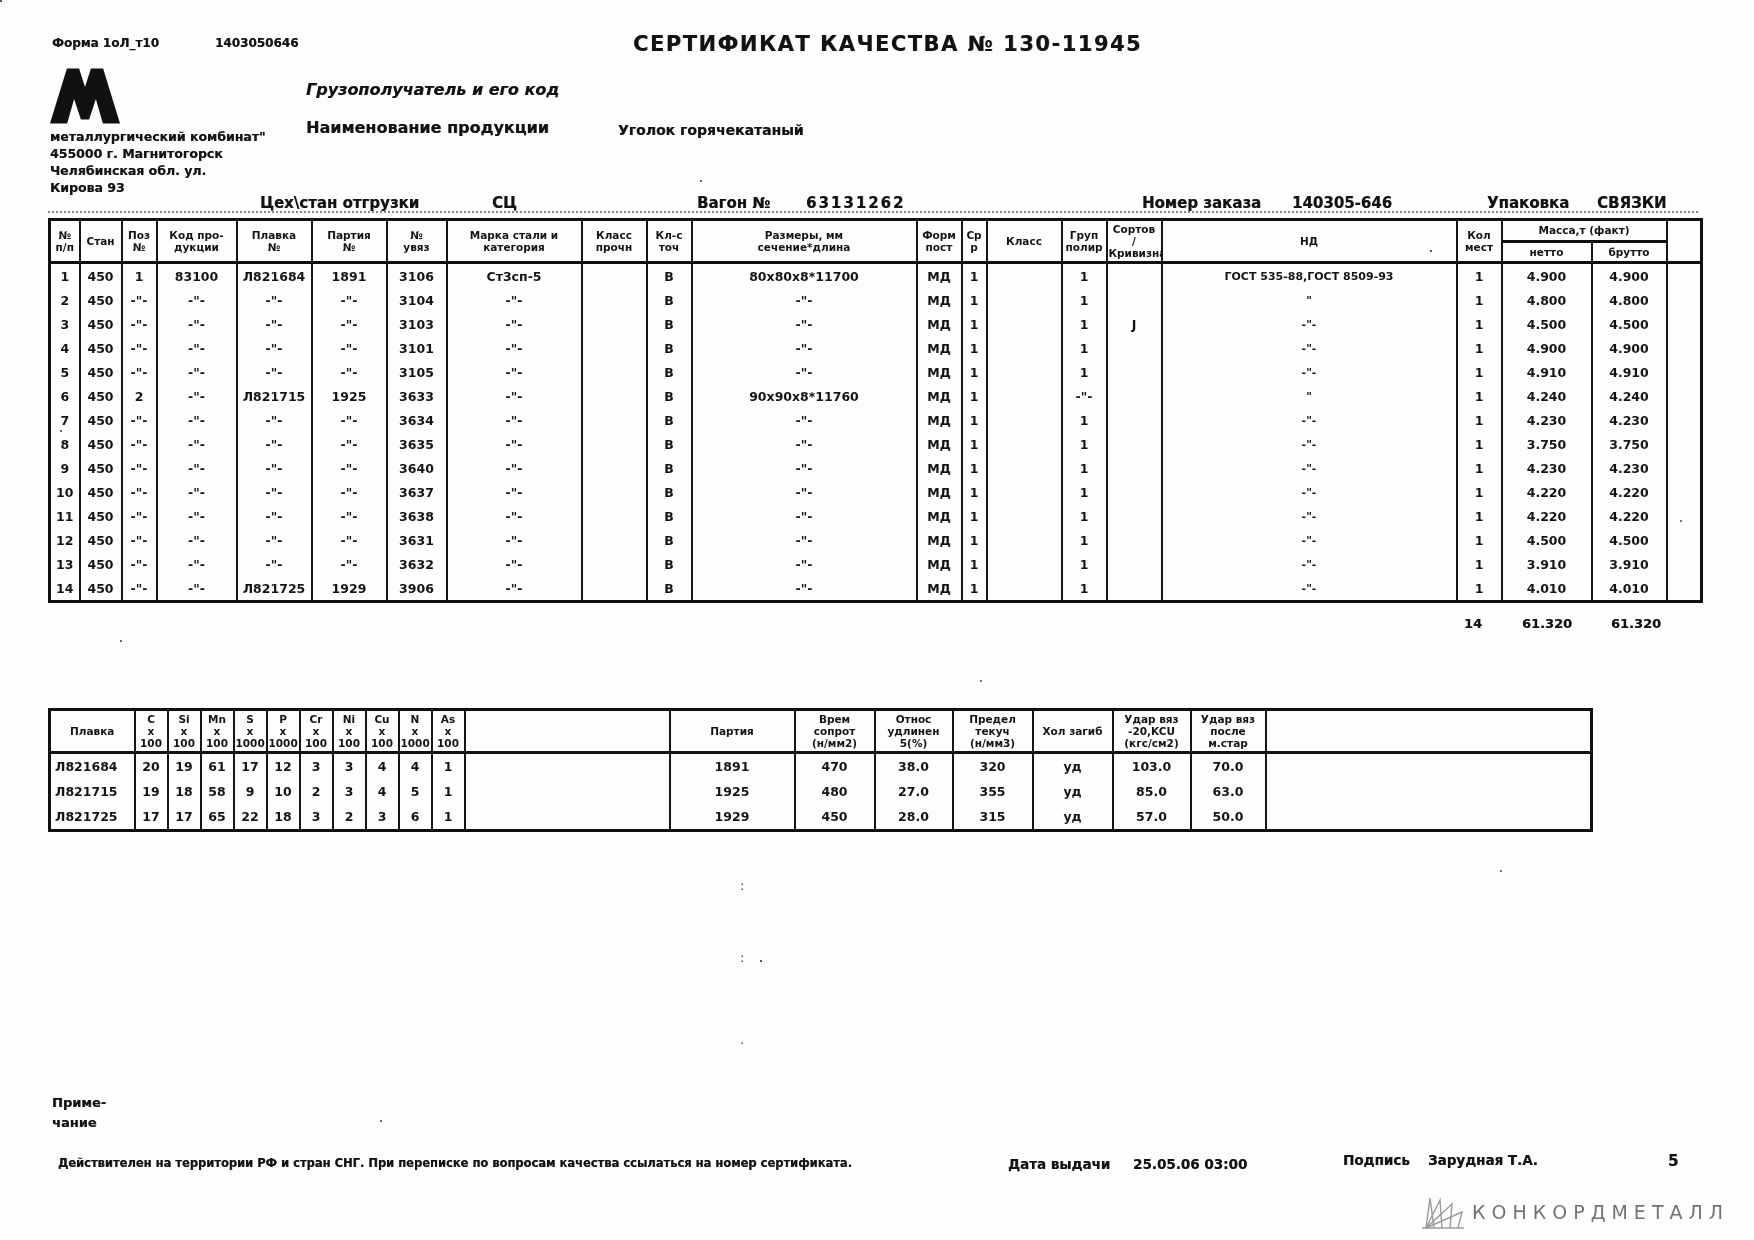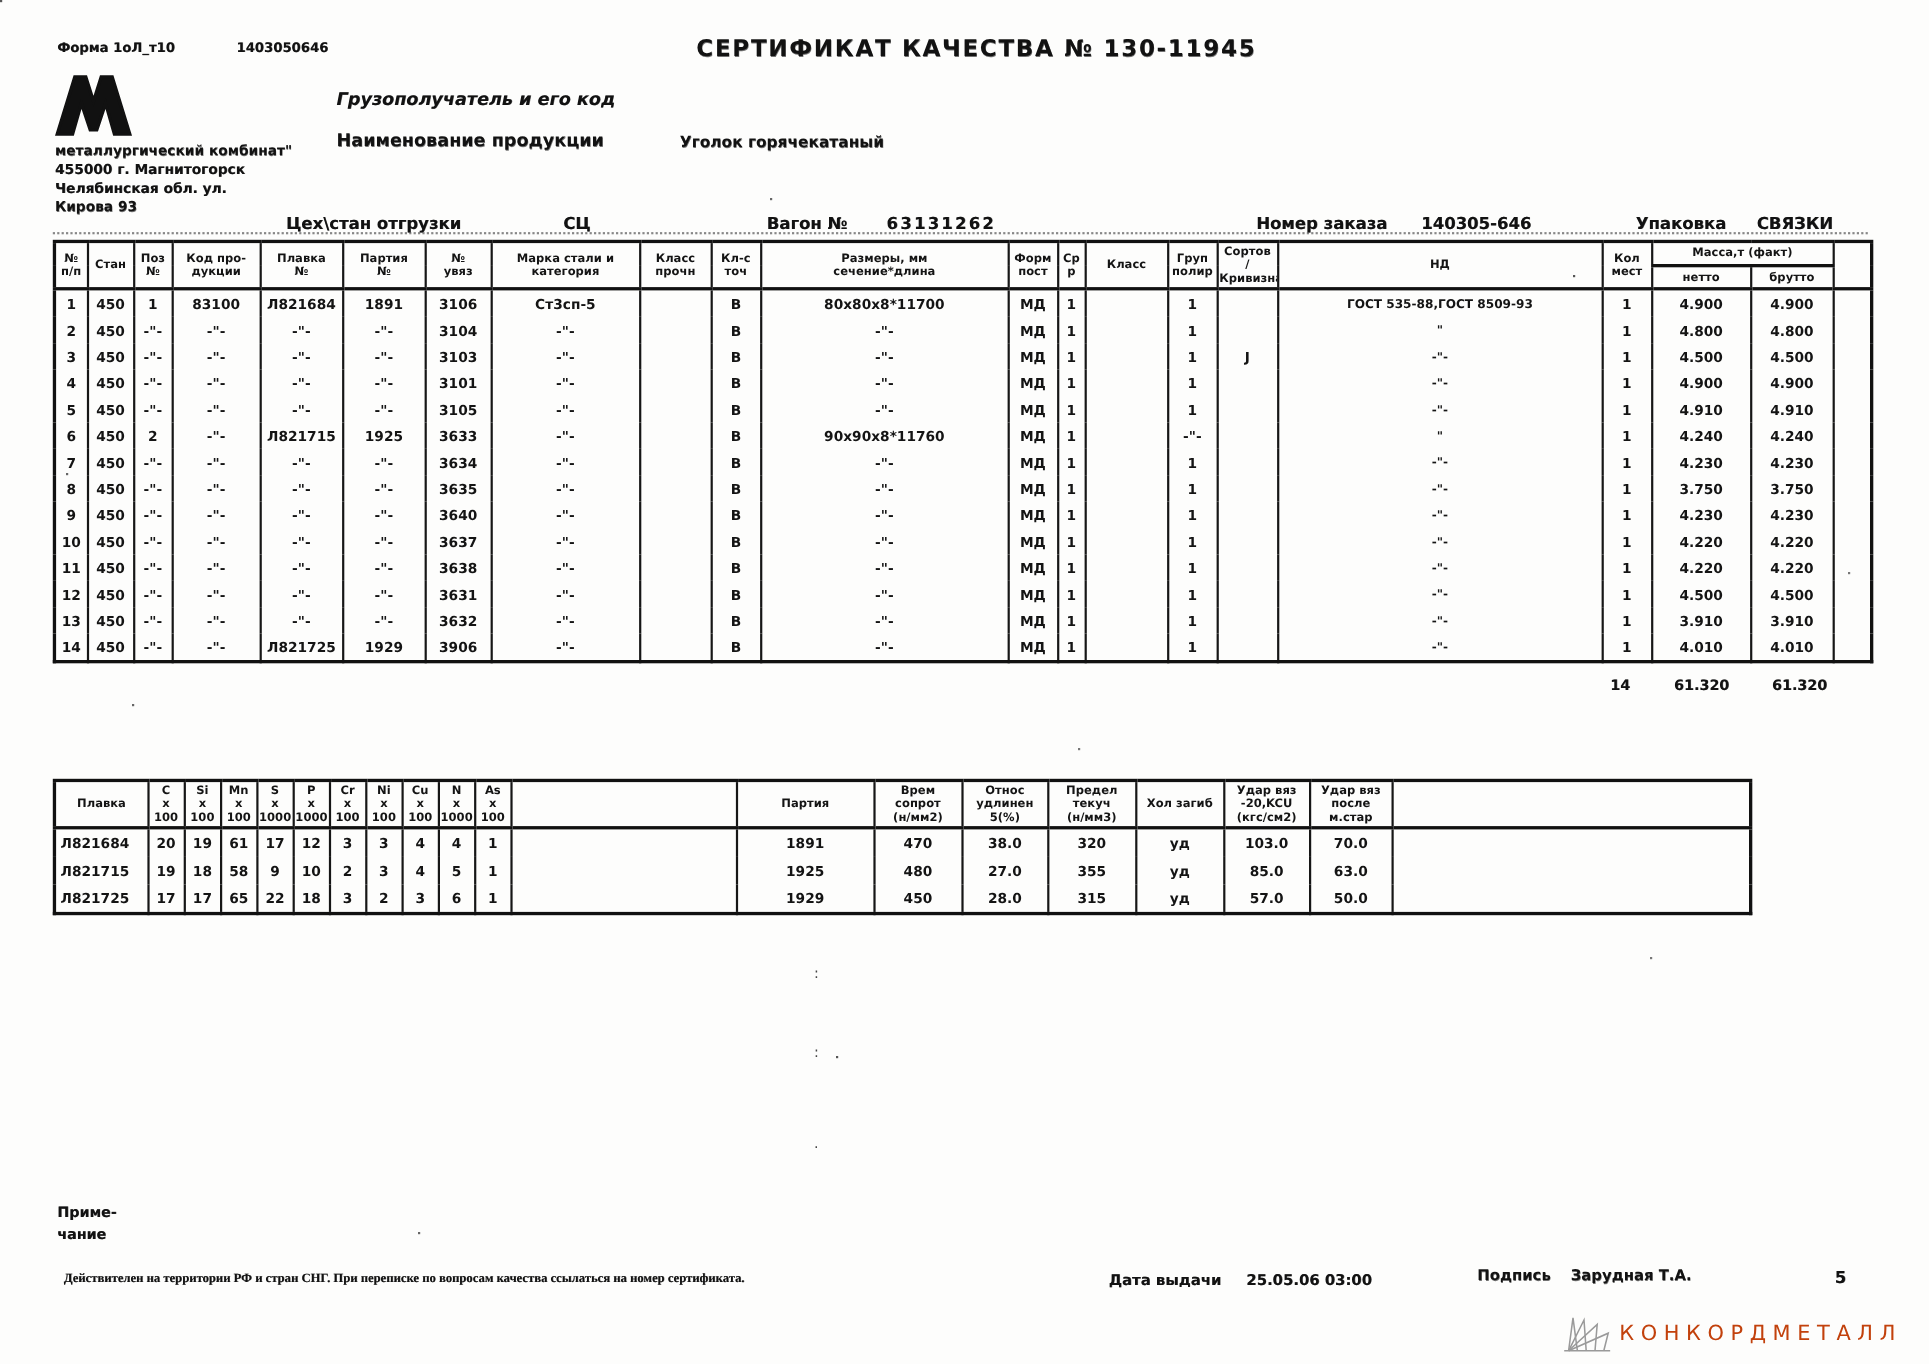--- a/index.html
+++ b/index.html
@@ -18,21 +18,21 @@
   .cert-title{left:633px;top:32px;font-size:21px;letter-spacing:1.5px;}
   .logo{left:48px;top:62px;}
   .company-top{left:126px;top:62px;font-size:12.5px;line-height:17px;}
   .company-bottom{left:50px;top:128px;font-size:12.5px;line-height:17px;}
   .consignee{left:306px;top:80px;font-size:16px;font-style:italic;}
   .prod-label{left:306px;top:118px;font-size:16px;}
   .prod-value{left:618px;top:122px;font-size:14px;}
 
   .ship-line span{position:absolute;top:0;}
   .ship-line{left:0;top:194px;width:1754px;height:20px;font-size:15px;}
-  .ship-label{left:260px;}  .ship-value{left:492px;margin-left:20px;}
+  .ship-label{left:260px;}  .ship-value{left:492px;}
   .wagon-label{left:697px;} .wagon-value{left:806px;letter-spacing:2px;}
   .order-label{left:1142px;}.order-value{left:1292px;}
   .pack-label{left:1487px;} .pack-value{left:1597px;}
 
   .dotline{left:48px;top:211px;width:1650px;height:0;border-top:2px dotted #3a3a3a;opacity:.6;}
 
   
   table{border-collapse:collapse;table-layout:fixed;}
   .doc-table{position:absolute;background:transparent;}
   .doc-table th,.doc-table td{
@@ -52,33 +52,33 @@
   .chem-table{left:48px;top:708px;width:1542px;}
   .chem-table tbody td{height:25px;font-size:12.5px;}
   .chem-table tbody td:first-child{text-align:left;padding-left:4px;}
 
   .totals{left:1448px;top:616px;width:250px;font-size:13px;display:flex;}
   .totals span{display:inline-block;text-align:center;}
   .tot-count{width:50px;} .tot-net{width:98px;} .tot-gross{width:80px;}
 
   
   .note{left:52px;top:1093px;font-size:13px;line-height:20px;}
-  .fineprint{left:58px;top:1156px;width:870px;font-size:11.5px;font-family:Liberation Serif, serif;}
+  .fineprint{left:58px;top:1156px;width:870px;font-size:11.5px;}
   .date-label{left:1008px;top:1156px;font-size:13.5px;}
   .date-value{left:1133px;top:1156px;font-size:13.5px;}
   .sign-label{left:1343px;top:1152px;font-size:13.5px;}
   .sign-value{left:1428px;top:1152px;font-size:13.5px;}
   .page-num{left:1668px;top:1152px;font-size:15px;}
 
   .fold-marks{left:740px;top:878px;width:10px;height:200px;color:#444;font-size:13px;}
   .fold-marks i{position:absolute;left:0;font-style:normal;}
 
   .stamp{left:1198px;top:880px;}
   .brand{left:1420px;top:1194px;display:flex;align-items:center;color:#8f8f8f;}
-  .brand-text{font-size:19px;letter-spacing:6px;margin-left:8px;color:#c2410c;}
+  .brand-text{font-size:19px;letter-spacing:6px;margin-left:8px;color:#737373;}
   .specks{left:0;top:0;width:2px;height:2px;background:#555;
     box-shadow:700px 180px #666,1430px 250px #555,120px 640px #666,760px 960px #555,
     1500px 870px #777,380px 1120px #666,980px 680px #777,60px 430px #666,1680px 520px #777;}
 </style>
 </head>
 <body>
 
 <div class="page">
 
   <div class="abs form-no ink b">Форма 1оЛ_т10</div>

